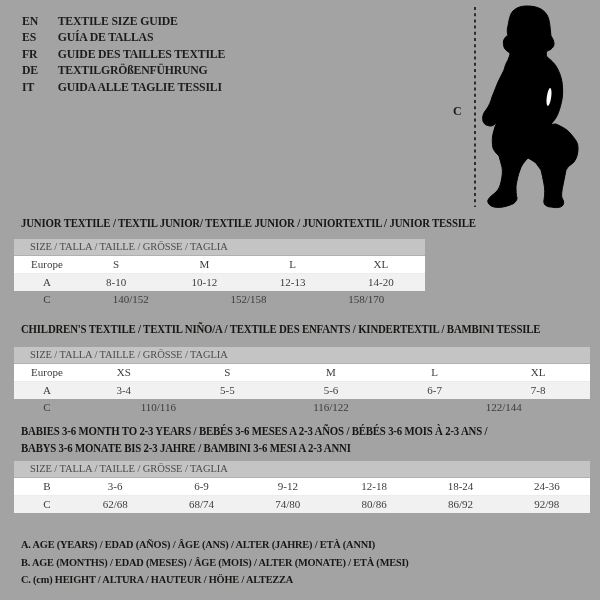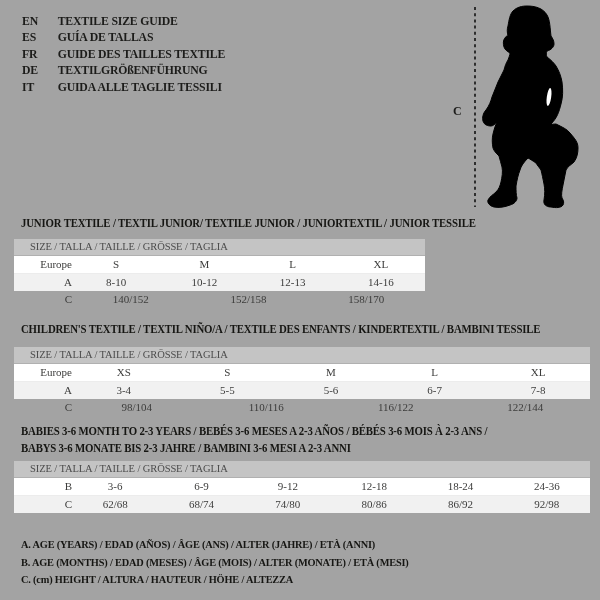--- a/index.html
+++ b/index.html
@@ -35,21 +35,21 @@
   .tbl-2{left:14px;top:347px;width:576px;}
   .tbl-3{left:14px;top:461px;width:576px;}
   .tbl-band{
     height:16px;line-height:16px;background:#c4c4c4;border-bottom:1px solid #b0b0b0;
     color:#4c4c4c;font-size:10.5px;padding-left:16px;letter-spacing:-.1px;
   }
   .tbl-row{display:flex;height:17px;line-height:17px;font-size:11px;color:#3c3c3b;}
   .row-grey{background:#f1f1f1;}
   .row-white{background:#ffffff;border-bottom:1px solid #ececec;}
   .cell{flex:1;text-align:center;}
-  .cell.label{flex:0 0 50px;text-align:right;padding-left:8px;}
+  .cell.label{flex:0 0 50px;text-align:center;padding-left:8px;}
 
   
   .footnotes{position:absolute;left:21px;top:536px;font-size:11px;font-weight:bold;line-height:17.5px;letter-spacing:-.2px;color:#161613;}
 </style>
 </head>
 <body>
 
 <div class="page">
 
   <div class="languages cond">
@@ -111,21 +111,21 @@
       <span class="cell">S</span>
       <span class="cell">M</span>
       <span class="cell">L</span>
       <span class="cell">XL</span>
     </div>
     <div class="tbl-row row-grey">
       <span class="cell label">A</span>
       <span class="cell">8-10</span>
       <span class="cell">10-12</span>
       <span class="cell">12-13</span>
-      <span class="cell">14-16</span>
+      <span class="cell">14-20</span>
     </div>
     <div class="tbl-row">
       <span class="cell label">C</span>
       <span class="cell">140/152</span>
       <span class="cell">152/158</span>
       <span class="cell">158/170</span>
     </div>
   </div>
 
   <div class="sec-title t2 cond">
@@ -144,21 +144,20 @@
     <div class="tbl-row row-grey">
       <span class="cell label">A</span>
       <span class="cell">3-4</span>
       <span class="cell">5-5</span>
       <span class="cell">5-6</span>
       <span class="cell">6-7</span>
       <span class="cell">7-8</span>
     </div>
     <div class="tbl-row">
       <span class="cell label">C</span>
-      <span class="cell">98/104</span>
       <span class="cell">110/116</span>
       <span class="cell">116/122</span>
       <span class="cell">122/144</span>
     </div>
   </div>
 
   <div class="sec-title t3 cond">
     <div>BABIES 3-6 MONTH TO 2-3 YEARS / BEBÉS 3-6 MESES A 2-3 AÑOS / BÉBÉS 3-6 MOIS À 2-3 ANS /</div>
     <div>BABYS 3-6 MONATE BIS 2-3 JAHRE / BAMBINI 3-6 MESI A 2-3 ANNI</div>
   </div>

